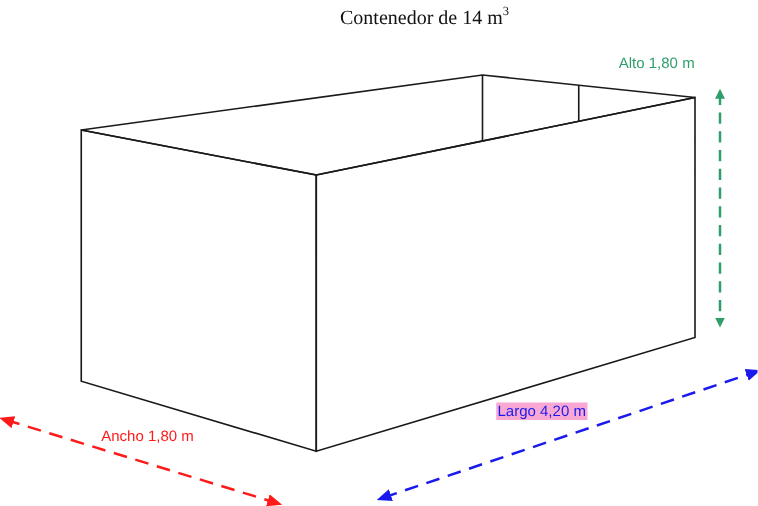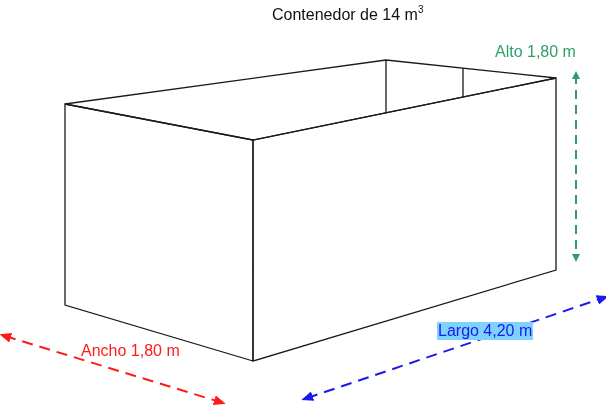--- a/index.html
+++ b/index.html
@@ -1,20 +1,20 @@
 <!DOCTYPE html>
 <html><head>
 <meta charset="utf-8">
 <style>
   html, body { margin:0; padding:0; background:#ffffff; }
   body { width:606px; height:405px; position:relative; overflow:hidden; font-family:"DejaVu Sans", sans-serif; }
   svg { position:absolute; left:0; top:0; }
-  .title { position:absolute; left:272px; top:6px; font-family:Liberation Sans, sans-serif; font-size:16px; color:#111; white-space:nowrap; }
+  .title { position:absolute; left:272px; top:6px; font-family:Liberation Serif, serif; font-size:16px; color:#111; white-space:nowrap; }
   .title sup { font-size:10px; vertical-align:top; position:relative; top:-2px; }
-  .label { position:absolute; font-family:"Liberation Sans", sans-serif; font-size:16px; white-space:nowrap; background:transparent; }
+  .label { position:absolute; font-family:"Liberation Sans", sans-serif; font-size:12px; white-space:nowrap; background:transparent; }
   #lbl-alto { left:495px; top:43px; }
   #lbl-ancho { left:81px; top:342px;text-align:right; }
   #lbl-largo { left:397px; top:322px; }
 </style>
 </head>
 <body>
 
 <svg width="606" height="405" viewBox="0 0 606 405">
   <defs>
     <marker id="arrG" markerWidth="8" markerHeight="8" refX="4" refY="4" orient="auto-start-reverse" markerUnits="userSpaceOnUse">
@@ -44,13 +44,13 @@
 
   <line x1="5" y1="336" x2="220" y2="402" stroke="#ff1a1a" stroke-width="2" stroke-dasharray="11,7" marker-start="url(#arrR)" marker-end="url(#arrR)"></line>
 
   <line x1="307" y1="398" x2="603" y2="298" stroke="#1a1aee" stroke-width="2" stroke-dasharray="11,7" marker-start="url(#arrB)" marker-end="url(#arrB)"></line>
 </svg>
 
 <div class="title"><span>Contenedor de 14 m</span><sup>3</sup></div>
 
 <div class="label" id="lbl-alto" style="color:#2e9e6a">Alto 1,80 m</div>
 <div class="label" id="lbl-ancho" style="color:#ff1a1a">Ancho 1,80 m</div>
-<div class="label" id="lbl-largo" style="color:#1a1aee; background:#7dd3fc; padding:0 1px;margin-left:40px;">Largo 4,20 m</div>
+<div class="label" id="lbl-largo" style="color:#1a1aee; background:#f9a8d4; padding:0 1px;">Largo 4,20 m</div>
 
 </body></html>

